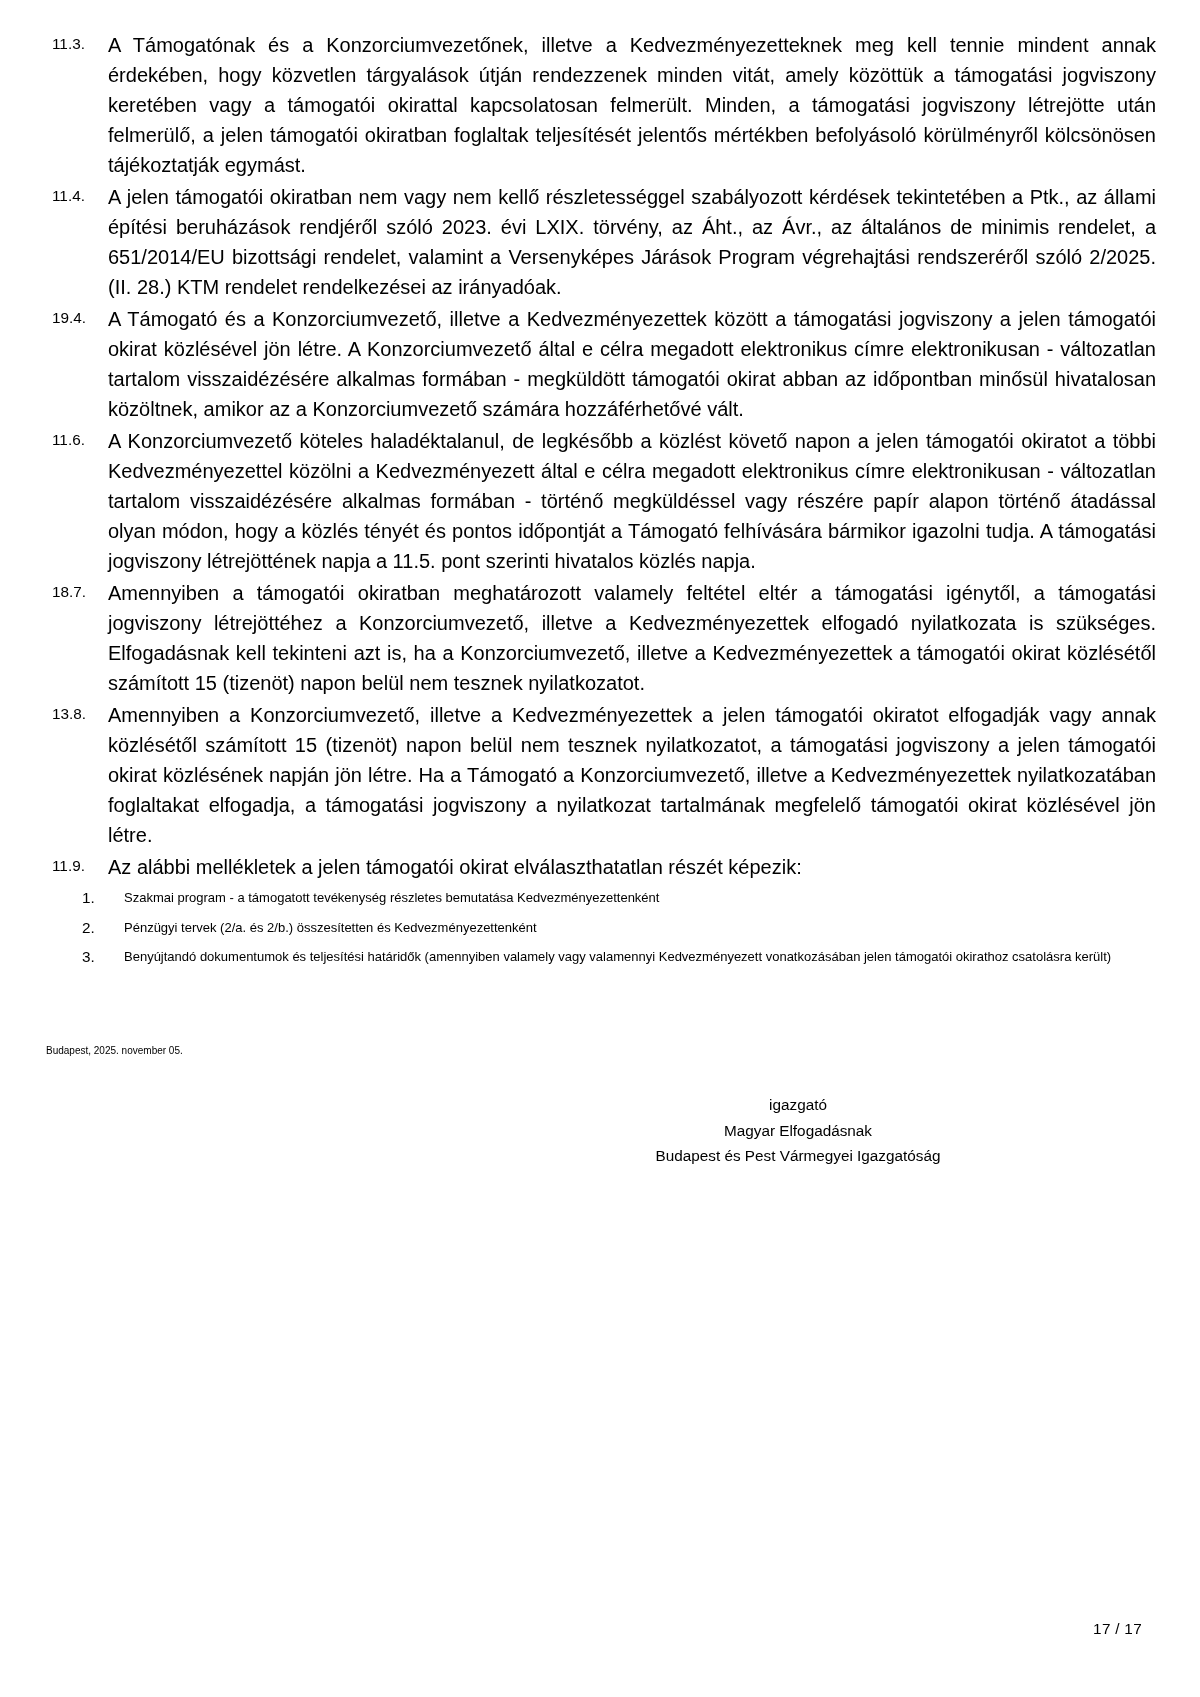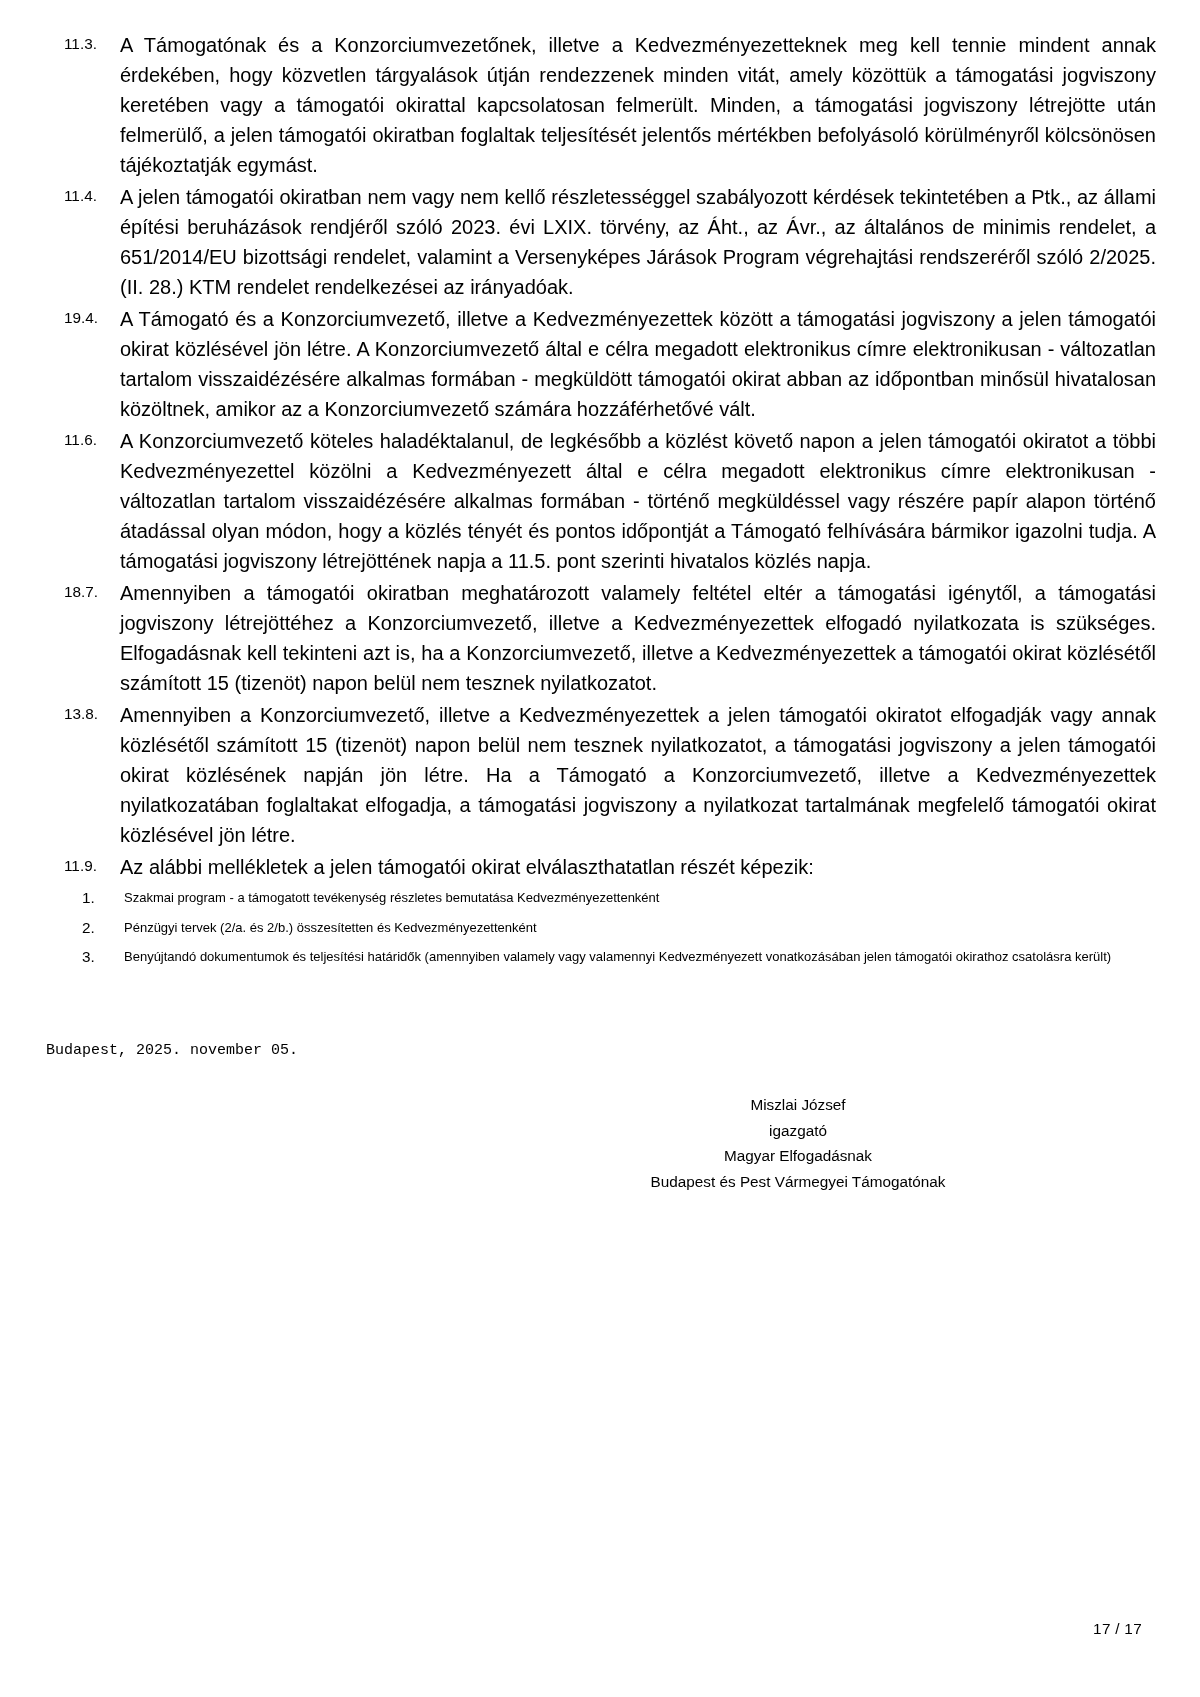--- a/index.html
+++ b/index.html
@@ -23,21 +23,21 @@
     overflow: hidden;
   }
   .doc-body {
     width: 1110px;
   }
 
   
   .clause {
     display: flex;
     align-items: flex-start;
-    margin: 0 0 2px 16px;
+    margin: 0 0 2px 4px;
   }
   .clause-num {
     flex: 0 0 58px;
     width: 58px;
     font-size: 15.3px;
     line-height: 27.6px;
     text-align: left;
     padding-left: 2px;
     box-sizing: border-box;
     white-space: nowrap;
@@ -74,23 +74,22 @@
     flex: 1 1 auto;
     font-size: 13px;
     line-height: 27.6px;
     text-align: justify;
     padding-right: 2px;
   }
 
   
   .place-date {
     margin-top: 66px;
-    font-size: 15px;
+    font-size: 10px;
     line-height: 27.6px;
-    font-family: Liberation Mono, monospace;
   }
   .signature {
     margin-top: 28px;
     text-align: center;
     width: 700px;
     margin-left: auto;
     margin-right: 8px;
   }
   .signature div {
     font-size: 15.3px;
@@ -160,22 +159,21 @@
       </div>
       <div class="subitem">
         <div class="subitem-num">3.</div>
         <div class="subitem-text">Benyújtandó dokumentumok és teljesítési határidők (amennyiben valamely vagy valamennyi Kedvezményezett vonatkozásában jelen támogatói okirathoz csatolásra került)</div>
       </div>
     </div>
 
     <div class="place-date">Budapest, 2025. november 05.</div>
 
     <div class="signature">
-      <div>Miszlai József</div>
       <div>igazgató</div>
       <div>Magyar Elfogadásnak</div>
-      <div>Budapest és Pest Vármegyei Támogatónak</div>
+      <div>Budapest és Pest Vármegyei Igazgatóság</div>
     </div>
 
   </div>
 
   <div class="page-footer">17 / 17</div>
 </div>
 
 </body></html>

